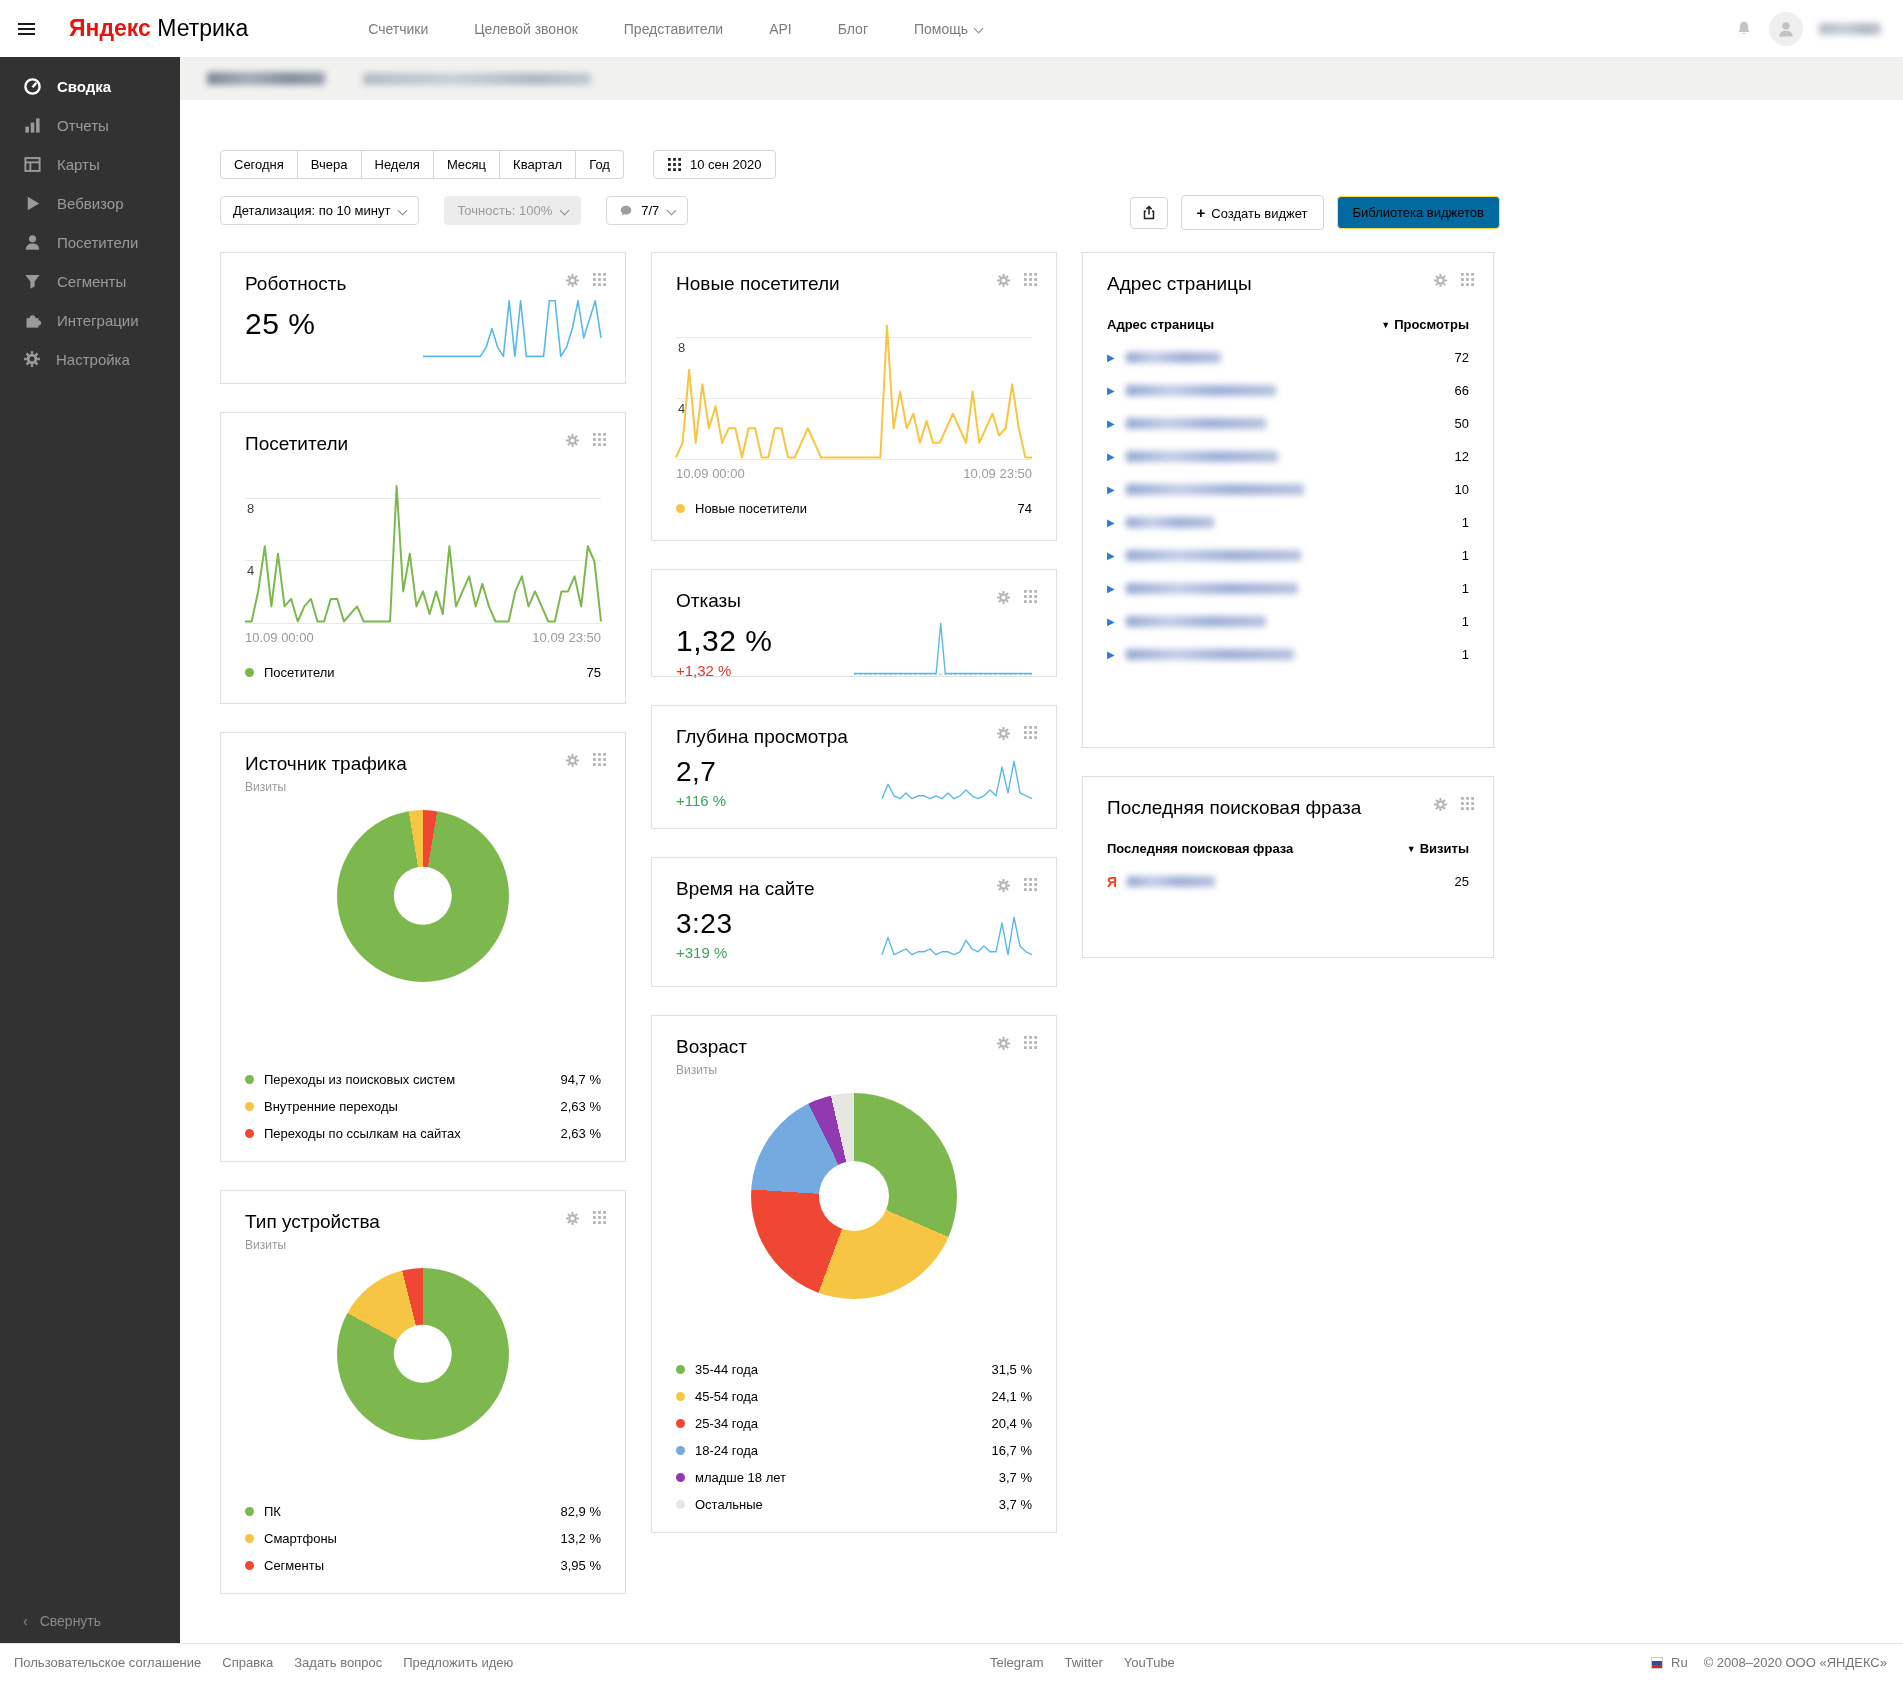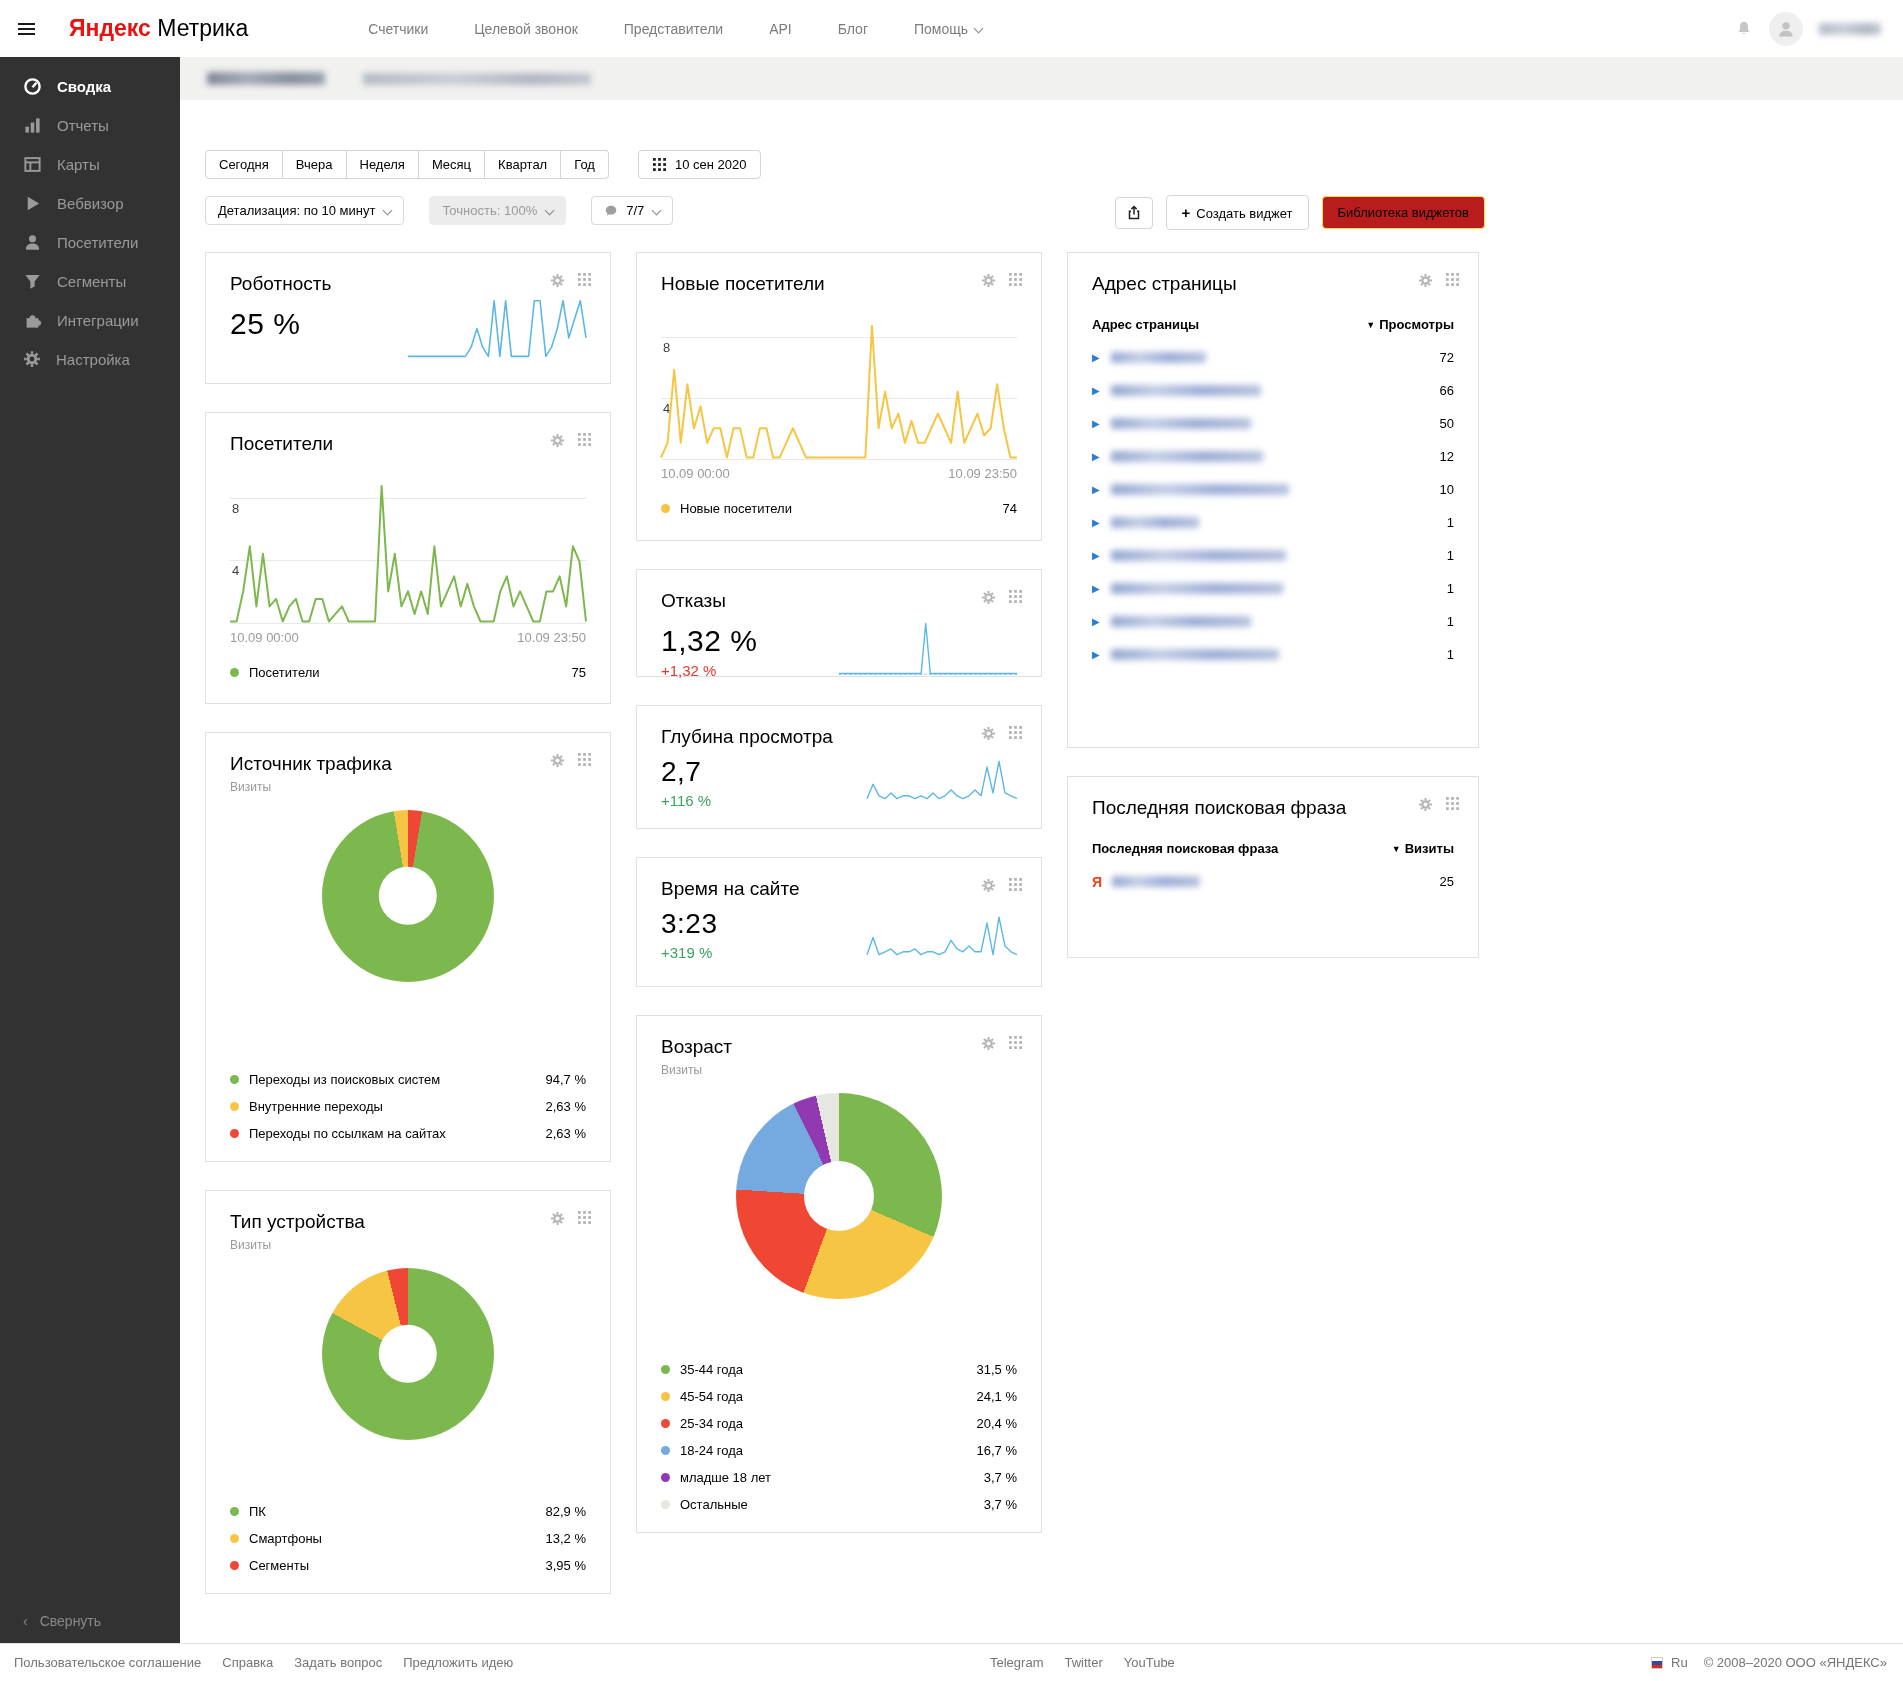--- a/index.html
+++ b/index.html
@@ -24,32 +24,32 @@
   .side-item svg{flex:0 0 auto}
   .collapse{position:absolute;bottom:14px;left:23px;color:#8a8a8a;font-size:14px;cursor:pointer}
   .collapse .chv{margin-right:12px}
   
   .crumbbar{position:absolute;left:180px;top:57px;right:0;height:43px;background:#f1f1ef;display:flex;align-items:center;padding-left:27px;gap:38px}
   .redact{display:inline-block;height:12px;border-radius:2px;filter:blur(3px)}
   .r-dark{background:linear-gradient(90deg,#7f8797,#a5abb8 35%,#868e9d 70%,#9aa1af)}
   .r-lite{background:linear-gradient(90deg,#b4bac4,#c9ced6 40%,#b0b6c1 75%,#c2c7d0)}
   .r-link{background:linear-gradient(90deg,#93a7d0,#c3cde6 30%,#9cadd6 60%,#b7c2de)}
   
-  .main{position:absolute;left:180px;top:100px;right:0;bottom:38px;background:#fff;padding-left:25px;box-sizing:border-box}
+  .main{position:absolute;left:180px;top:100px;right:0;bottom:38px;background:#fff;padding-left:40px;box-sizing:border-box}
   .content{width:1280px;position:relative}
   .toolbar1{margin-top:50px;display:flex;gap:29px;align-items:flex-start}
   .seg-group{display:flex}
   .seg{border:1px solid #d5d5d5;border-left:none;background:#fff;font-size:13px;padding:6px 13px;cursor:pointer;white-space:nowrap}
   .seg:first-child{border-left:1px solid #d5d5d5;border-radius:4px 0 0 4px}
   .seg:last-child{border-radius:0 4px 4px 0}
   .datebtn{border:1px solid #d5d5d5;border-radius:4px;background:#fff;font-size:13px;padding:6px 14px;display:flex;align-items:center;gap:9px;cursor:pointer;white-space:nowrap}
   .tb-right{position:absolute;right:0;top:45px;display:flex;gap:13px;align-items:center}
   .btn{border:1px solid #d5d5d5;border-radius:4px;background:#fff;font-size:13px;padding:8px 15px;cursor:pointer;white-space:nowrap}
   .btn.icon-only{padding:7px 10px;line-height:0}
-  .btn-yellow{background:#b91c1c;border-color:#ffdb4d}
+  .btn-yellow{background:#0369a1;border-color:#ffdb4d}
   .plus{font-size:15px;font-weight:700;margin-right:6px}
   .toolbar2{margin-top:17px;display:flex;gap:25px}
   .ctrl{border:1px solid #d9d9d9;border-radius:4px;background:#fff;font-size:13px;padding:6px 12px;cursor:pointer;display:flex;align-items:center;white-space:nowrap}
   .ctrl.gray{background:#ececec;border-color:#ececec;color:#9a9a9a}
   .ctrl .caret{margin-left:9px}
   
   .grid{margin-top:27px;display:flex;gap:25px;align-items:flex-start}
   .col{display:flex;flex-direction:column;gap:28px}
   .colA,.colB{width:406px}.colC{width:412px}
   .widget{background:#fff;border:1px solid #e0e0e0;box-sizing:border-box;padding:20px 24px;position:relative;width:100%}

